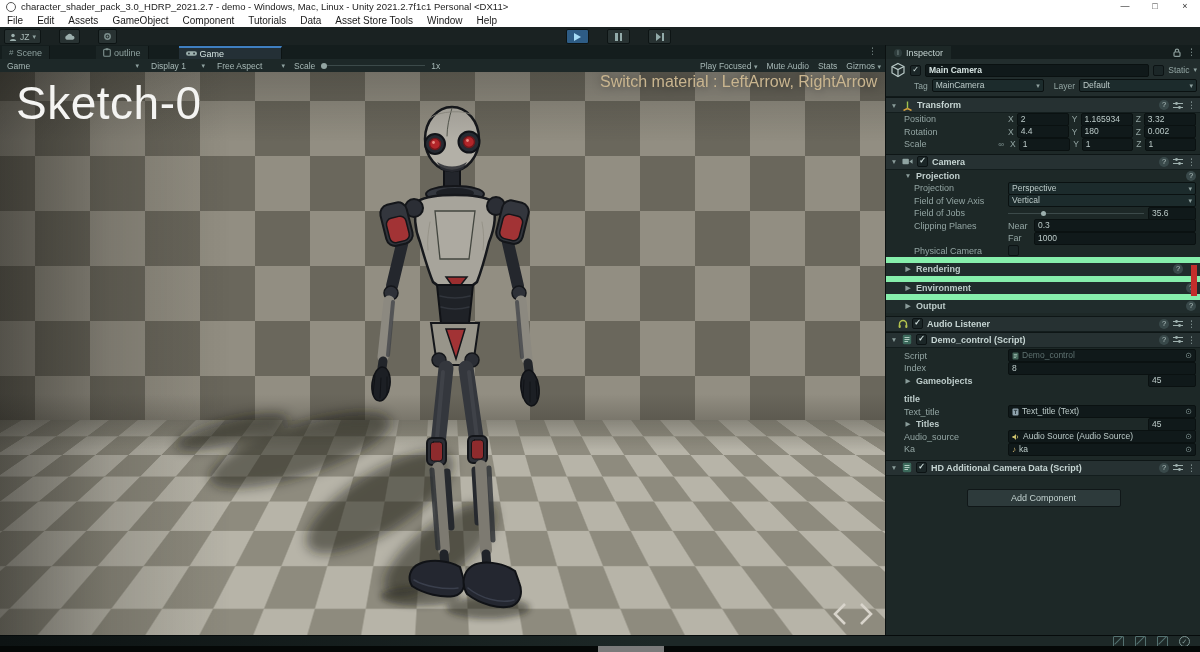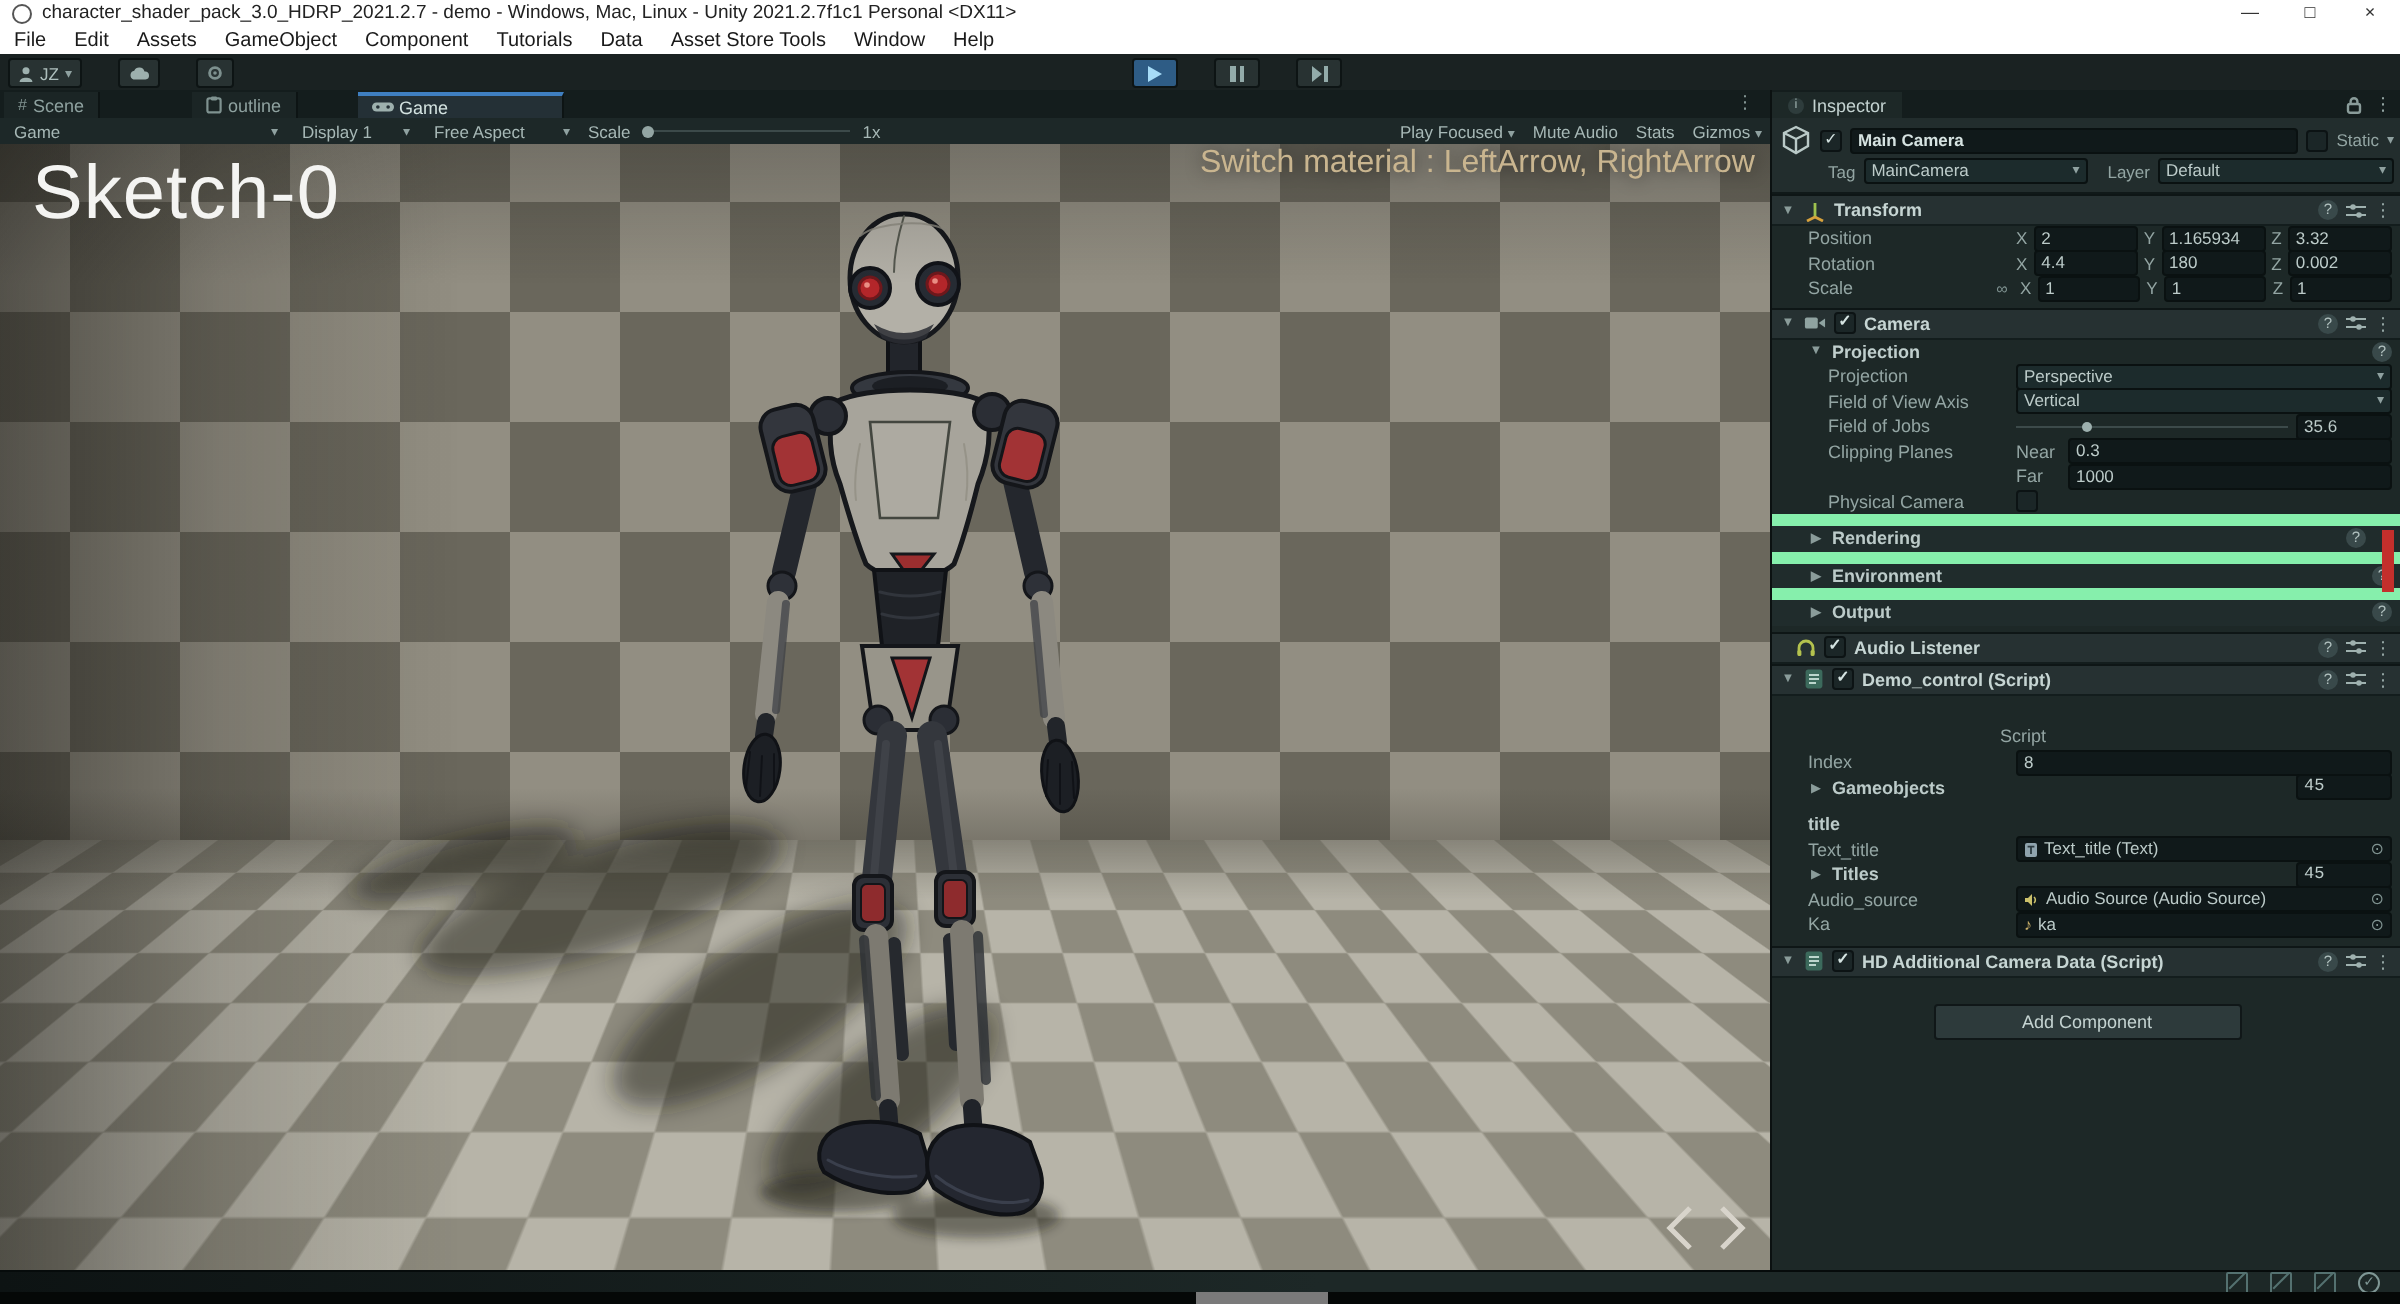--- a/index.html
+++ b/index.html
@@ -56,21 +56,21 @@
   .gv-floor-plane{position:absolute;left:-442px;top:0;width:1770px;height:420px;
     background:repeating-conic-gradient(#b7b4a8 0% 25%,#8e8b7e 0% 50%);
     background-size:58px 58px;background-position:29px 0;
     transform-origin:50% 0;transform:perspective(400px) rotateX(58deg);}
   .gv-floor::after{content:"";position:absolute;left:0;top:0;width:100%;height:30px;
     background:linear-gradient(180deg,rgba(96,94,84,.55),transparent);}
   .gv-vignette{position:absolute;inset:0;pointer-events:none;
     background:linear-gradient(90deg,rgba(8,8,6,.45),rgba(8,8,6,.16) 110px,transparent 230px),
                linear-gradient(180deg,rgba(8,8,6,.22),transparent 70px);}
   .gv-svg{position:absolute;left:0;top:0;}
-  .gv-sketch{position:absolute;left:16px;top:4px;font-size:38px;color:#f4f4f2;letter-spacing:.5px;}
+  .gv-sketch{position:absolute;left:16px;top:4px;font-size:46px;color:#f4f4f2;letter-spacing:.5px;}
   .gv-hint{position:absolute;left:600px;top:1px;font-size:16px;color:#c9b58f;
     text-shadow:0 0 8px rgba(20,18,12,.5);white-space:nowrap;}
   .gv-arrows{position:absolute;right:8px;bottom:8px;}
   
   .ins{position:absolute;left:885px;top:0;width:315px;height:590px;background:#1d2827;
     border-left:1px solid #0b1111;display:flex;flex-direction:column;font-size:9px;}
   .ins-tabbar{height:14px;background:#141d1d;display:flex;align-items:flex-end;position:relative;flex:none;}
   .ins-tab{height:13px;display:flex;align-items:center;gap:4px;padding:0 8px;background:#1d2827;
     color:#c3d2d0;font-size:9px;}
   .ins-tab .i-circ{width:8px;height:8px;border-radius:50%;background:#2e3c3c;color:#9fb2b0;
@@ -108,21 +108,21 @@
   .ddfld{flex:1;}
   .slider{flex:1;display:flex;align-items:center;position:relative;height:12px;}
   .slider .trk{width:100%;height:1px;background:#3c4a4a;}
   .slider .thm{position:absolute;left:24%;top:3.5px;width:5px;height:5px;border-radius:50%;background:#9db0ae;}
   .numfld{width:40px;flex:none;}
   .minilbl{width:22px;flex:none;color:#93a5a3;}
   .sect{font-weight:bold;color:#bccbc9;border-top:6px solid #86efac;background:#202c2c;}
   .objfld{flex:1;display:flex;align-items:center;gap:3px;}
   .objfld .picker{margin-left:auto;color:#7f9290;font-size:8px;}
   .dim{color:#5e7170;}
-  .sizefld{width:40px;flex:none;font-family:Liberation Mono, monospace;}
+  .sizefld{width:40px;flex:none;}
   .boldlbl{font-weight:bold;color:#bccbc9;}
   .addc{display:block;margin:13px auto 0;width:152px;height:16px;background:#2d3a3b;
     border:1px solid #101718;border-radius:2px;color:#c4d3d1;font-size:9px;text-align:center;line-height:16px;}
   .red-flag{position:absolute;left:1191px;top:265px;width:6px;height:31px;background:#c32f2c;z-index:40;}
   
   .statusbar{position:absolute;left:0;top:635px;width:1200px;height:11px;
     background:linear-gradient(90deg,#0d1313,#1d2827 55%);border-top:1px solid #060b0b;
     display:flex;align-items:center;justify-content:flex-end;gap:11px;padding-right:10px;box-sizing:border-box;}
   .blackstrip{position:absolute;left:0;top:646px;width:1200px;height:6px;background:#050807;}
   .task-rect{position:absolute;left:598px;top:0;width:66px;height:6px;background:#7a7a7a;}
@@ -591,21 +591,21 @@
           <span>Demo_control (Script)</span>
           <span class="spacer"></span>
           <span class="qi">?</span>
           <svg class="mini" width="10" height="9" viewBox="0 0 10 9">
               <path d="M0 2.5 H10 M0 6.5 H10" stroke="#9fb1af" stroke-width="1.1"></path>
               <circle cx="3.5" cy="2.5" r="1.4" fill="#9fb1af"></circle>
               <circle cx="6.5" cy="6.5" r="1.4" fill="#9fb1af"></circle>
             </svg>
           <span class="kebab">⋮</span>
         </div>
-        <div class="crow" style="margin-top:15px;flex-direction:column;">
+        <div class="crow" style="margin-top:2px;">
           <span class="lbl dim">Script</span>
           <span class="fld objfld">
             <svg class="mini" width="7" height="8" viewBox="0 0 7 8">
                 <rect x="0.5" y="0.5" width="6" height="7" rx="1" fill="#44665a"></rect>
                 <path d="M1.8 2.5 H5.2 M1.8 4 H5.2 M1.8 5.5 H4" stroke="#a8c4ba" stroke-width="0.7"></path>
               </svg>
             <span class="dim">Demo_control</span>
             <span class="picker">⊙</span>
           </span>
         </div>

